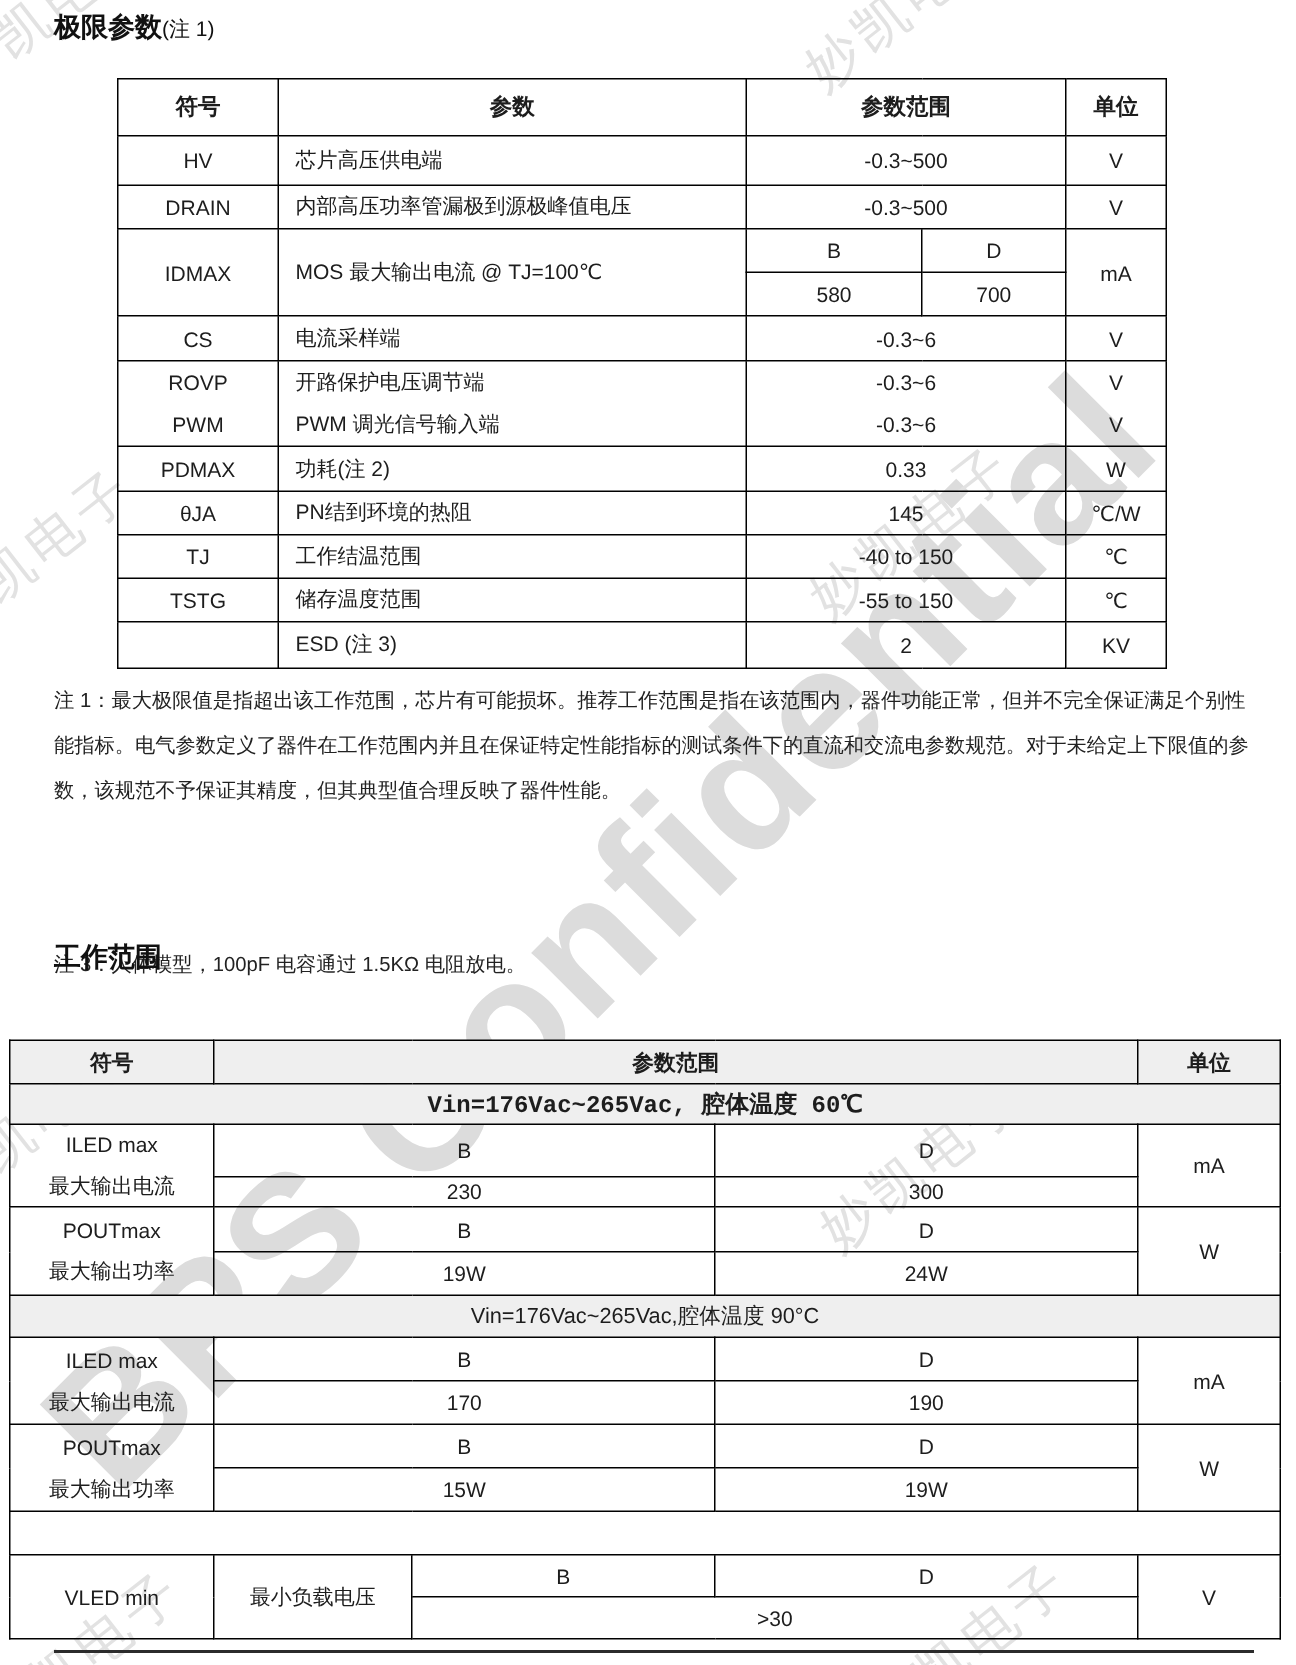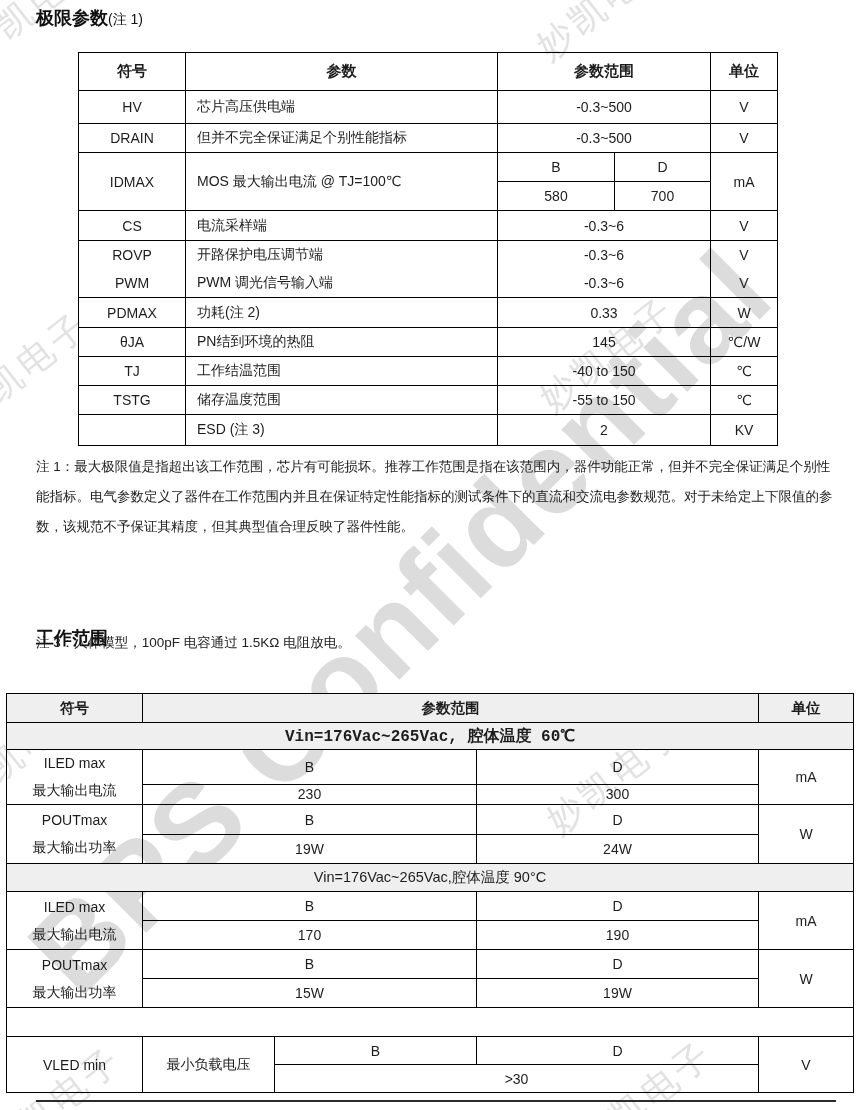--- a/index.html
+++ b/index.html
@@ -83,21 +83,21 @@
         <td>单位</td>
       </tr>
       <tr style="height:33px">
         <td>HV</td>
         <td class="param">芯片高压供电端</td>
         <td colspan="2">-0.3~500</td>
         <td>V</td>
       </tr>
       <tr style="height:29px">
         <td>DRAIN</td>
-        <td class="param">但并不完全保证满足个别性能指标</td>
+        <td class="param">内部高压功率管漏极到源极峰值电压</td>
         <td colspan="2">-0.3~500</td>
         <td>V</td>
       </tr>
       <tr style="height:29px">
         <td rowspan="2">IDMAX</td>
         <td class="param" rowspan="2">MOS 最大输出电流  @ TJ=100℃</td>
         <td>B</td>
         <td>D</td>
         <td rowspan="2">mA</td>
       </tr>

